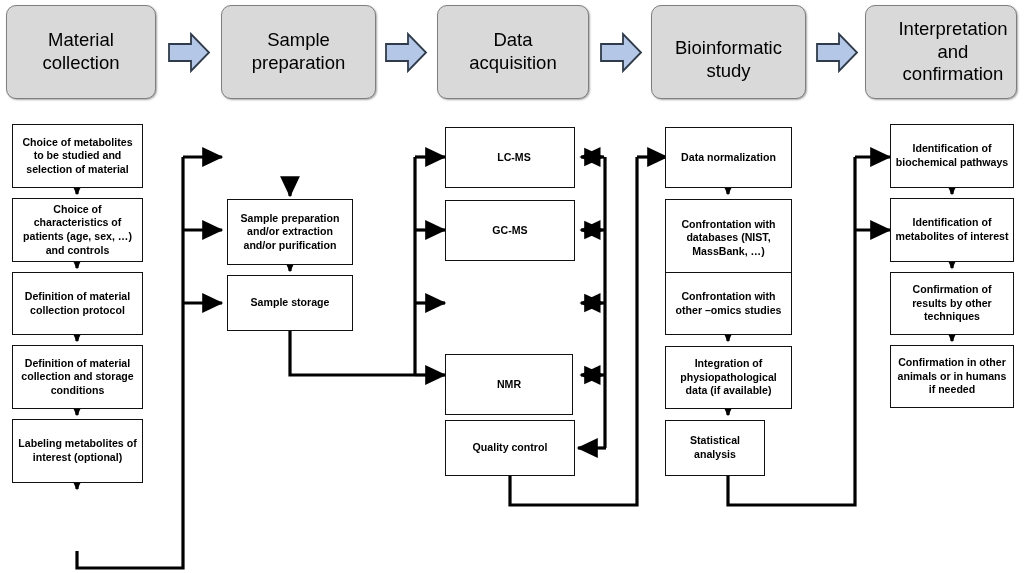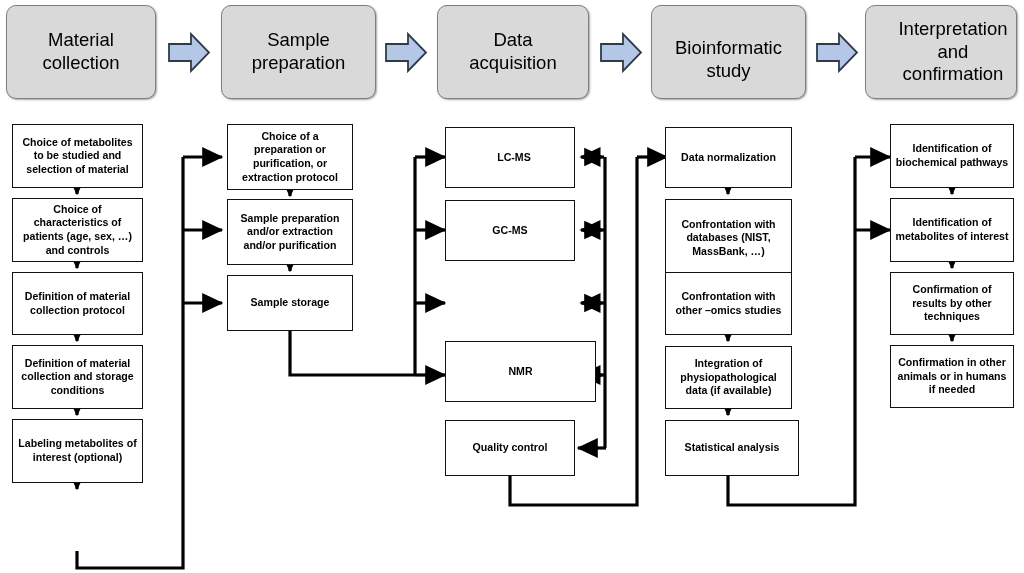--- a/index.html
+++ b/index.html
@@ -166,56 +166,53 @@
   <div class="node" style="left:12px;top:272px;width:131px;height:63px;">
     <span>Definition of material collection protocol</span>
   </div>
   <div class="node" style="left:12px;top:345px;width:131px;height:64px;">
     <span>Definition of material collection and storage conditions</span>
   </div>
   <div class="node" style="left:12px;top:419px;width:131px;height:64px;">
     <span>Labeling metabolites of interest (optional)</span>
   </div>
 
-  <div class="node" style="left:227px;top:124px;width:126px;height:66px;">
-    <span>Choice of a preparation or purification, or extraction protocol</span>
-  </div>
   <div class="node" style="left:227px;top:199px;width:126px;height:66px;">
     <span>Sample preparation and/or extraction and/or purification</span>
   </div>
   <div class="node" style="left:227px;top:275px;width:126px;height:56px;">
     <span>Sample storage</span>
   </div>
 
   <div class="node" style="left:445px;top:127px;width:130px;height:61px;padding-left:12px;">
     <span>LC-MS</span>
   </div>
   <div class="node" style="left:445px;top:200px;width:130px;height:61px;">
     <span>GC-MS</span>
   </div>
-  <div class="node" style="left:445px;top:341px;width:151px;height:61px;">
+  <div class="node" style="left:445px;top:354px;width:128px;height:61px;">
     <span>NMR</span>
   </div>
   <div class="node" style="left:445px;top:420px;width:130px;height:56px;">
     <span>Quality control</span>
   </div>
 
   <div class="node" style="left:665px;top:127px;width:127px;height:61px;">
     <span>Data normalization</span>
   </div>
   <div class="node" style="left:665px;top:199px;width:127px;height:78px;align-items:center;">
     <span>Confrontation with databases (NIST, MassBank, …)</span>
   </div>
   <div class="node" style="left:665px;top:272px;width:127px;height:63px;">
     <span>Confrontation with other –omics studies</span>
   </div>
   <div class="node" style="left:665px;top:346px;width:127px;height:63px;">
     <span>Integration of physiopathological data (if available)</span>
   </div>
-  <div class="node" style="left:665px;top:420px;width:134px;height:56px;">
+  <div class="node" style="left:665px;top:420px;width:100px;height:56px;">
     <span>Statistical analysis</span>
   </div>
 
   <div class="node" style="left:890px;top:124px;width:124px;height:64px;">
     <span>Identification of biochemical pathways</span>
   </div>
   <div class="node" style="left:890px;top:198px;width:124px;height:64px;">
     <span>Identification of metabolites of interest</span>
   </div>
   <div class="node" style="left:890px;top:272px;width:124px;height:63px;">

